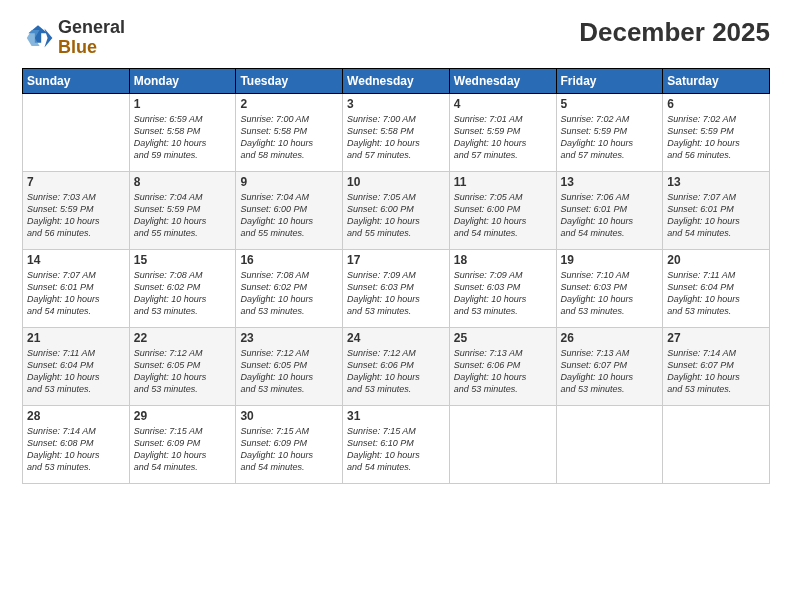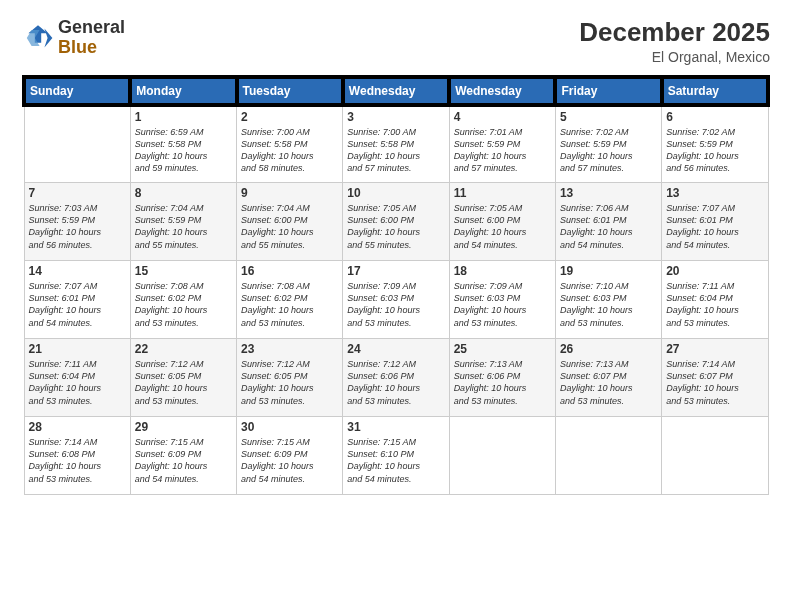--- a/index.html
+++ b/index.html
@@ -57,21 +57,21 @@
       border-collapse: collapse;
       table-layout: fixed;
     }
     .calendar-table th {
       background-color: #2a6bb5;
       color: #fff;
       font-size: 12px;
       font-weight: bold;
       padding: 5px 4px;
       text-align: left;
-      border: 4px solid #000000;
+      border: 1px solid #000000;
     }
     .calendar-table td {
       border: 1px solid #ccc;
       vertical-align: top;
       padding: 3px 4px;
       font-size: 9.5px;
       color: #333;
       height: 78px;
     }
     .day-number {
@@ -106,21 +106,20 @@
         <polygon points="20,4 32,14 24,14 24,26 16,26 16,14 8,14" fill="#2a6bb5"></polygon>
         <polygon points="12,10 22,10 16,20 22,30 12,30 6,20" fill="#5599d0" opacity="0.7"></polygon>
       </svg>
       <div class="logo-text">
         <div class="general">General</div>
         <div class="blue">Blue</div>
       </div>
     </div>
     <div class="title-block">
       <div class="month-title">December 2025</div>
-      <div class="location">El Organal, Mexico</div>
     </div>
   </div>
 
   <table class="calendar-table">
     <thead>
       <tr>
       <th>Sunday</th>
           <th>Monday</th>
           <th>Tuesday</th>
           <th>Wednesday</th>

